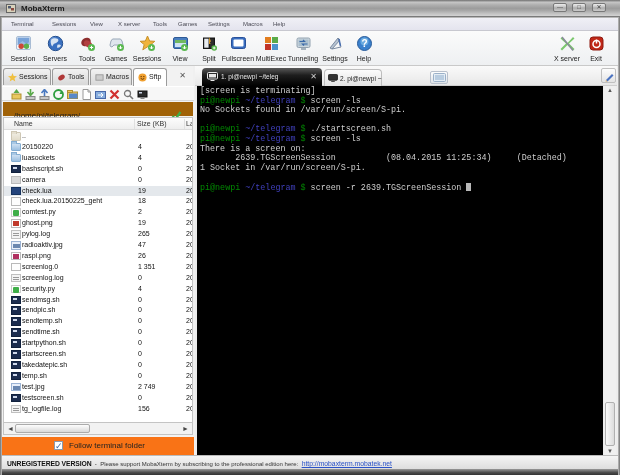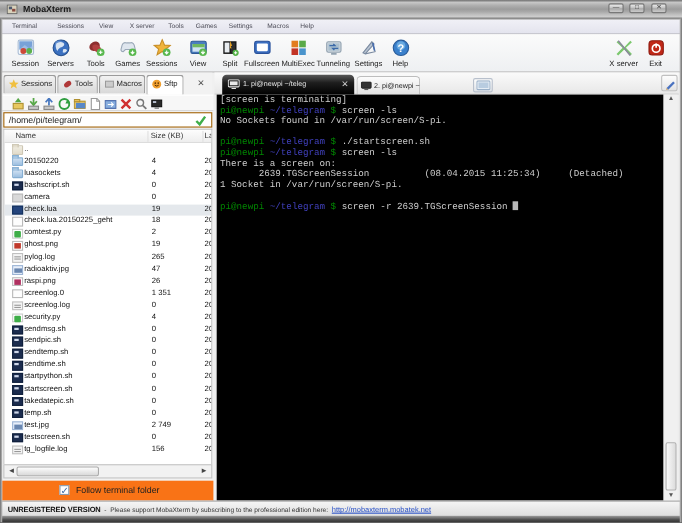--- a/index.html
+++ b/index.html
@@ -41,21 +41,21 @@
   color:#222; white-space:nowrap; overflow:hidden; line-height:16px; }
 .stab .tic { display:inline-block; width:9px; height:9px; vertical-align:-3px; margin:0 2px 0 4px; }
 .stab.active { background:#ffffff; height:18px; z-index:2; }
 #tabclose { position:absolute; right:8px; top:3px; font-size:8px; color:#555; }
 
 #sftpbar { position:absolute; left:0; top:20px; width:192px; height:15px; background:#f7f7f7;
   border-top:1px solid #fff; border-bottom:1px solid #d8d8d8; }
 .mini { position:absolute; top:2px; width:11px; height:11px; }
 
 #pathbar { position:absolute; left:1px; top:36px; width:190px; height:14px; background:#fff;
-  border:1px solid #a16207; }
+  border:7px solid #a16207; }
 #pathbar .p { position:absolute; left:4px; top:2px; font-size:8px; color:#222; }
 #pathbar .chk { position:absolute; right:4px; top:1px; width:11px; height:11px; }
 
 
 #filelist { position:absolute; left:1px; top:51px; width:190px; height:305px; background:#fff;
   border:1px solid #c4c4c4; border-bottom:none; overflow:hidden; }
 #flhead { position:absolute; left:0; top:0; width:190px; height:12px;
   background:linear-gradient(180deg,#fdfdfd,#eeeeee); border-bottom:1px solid #dcdcdc;
   font-size:7px; color:#333; }
 #flhead .h1 { position:absolute; left:10px; top:2px; }

